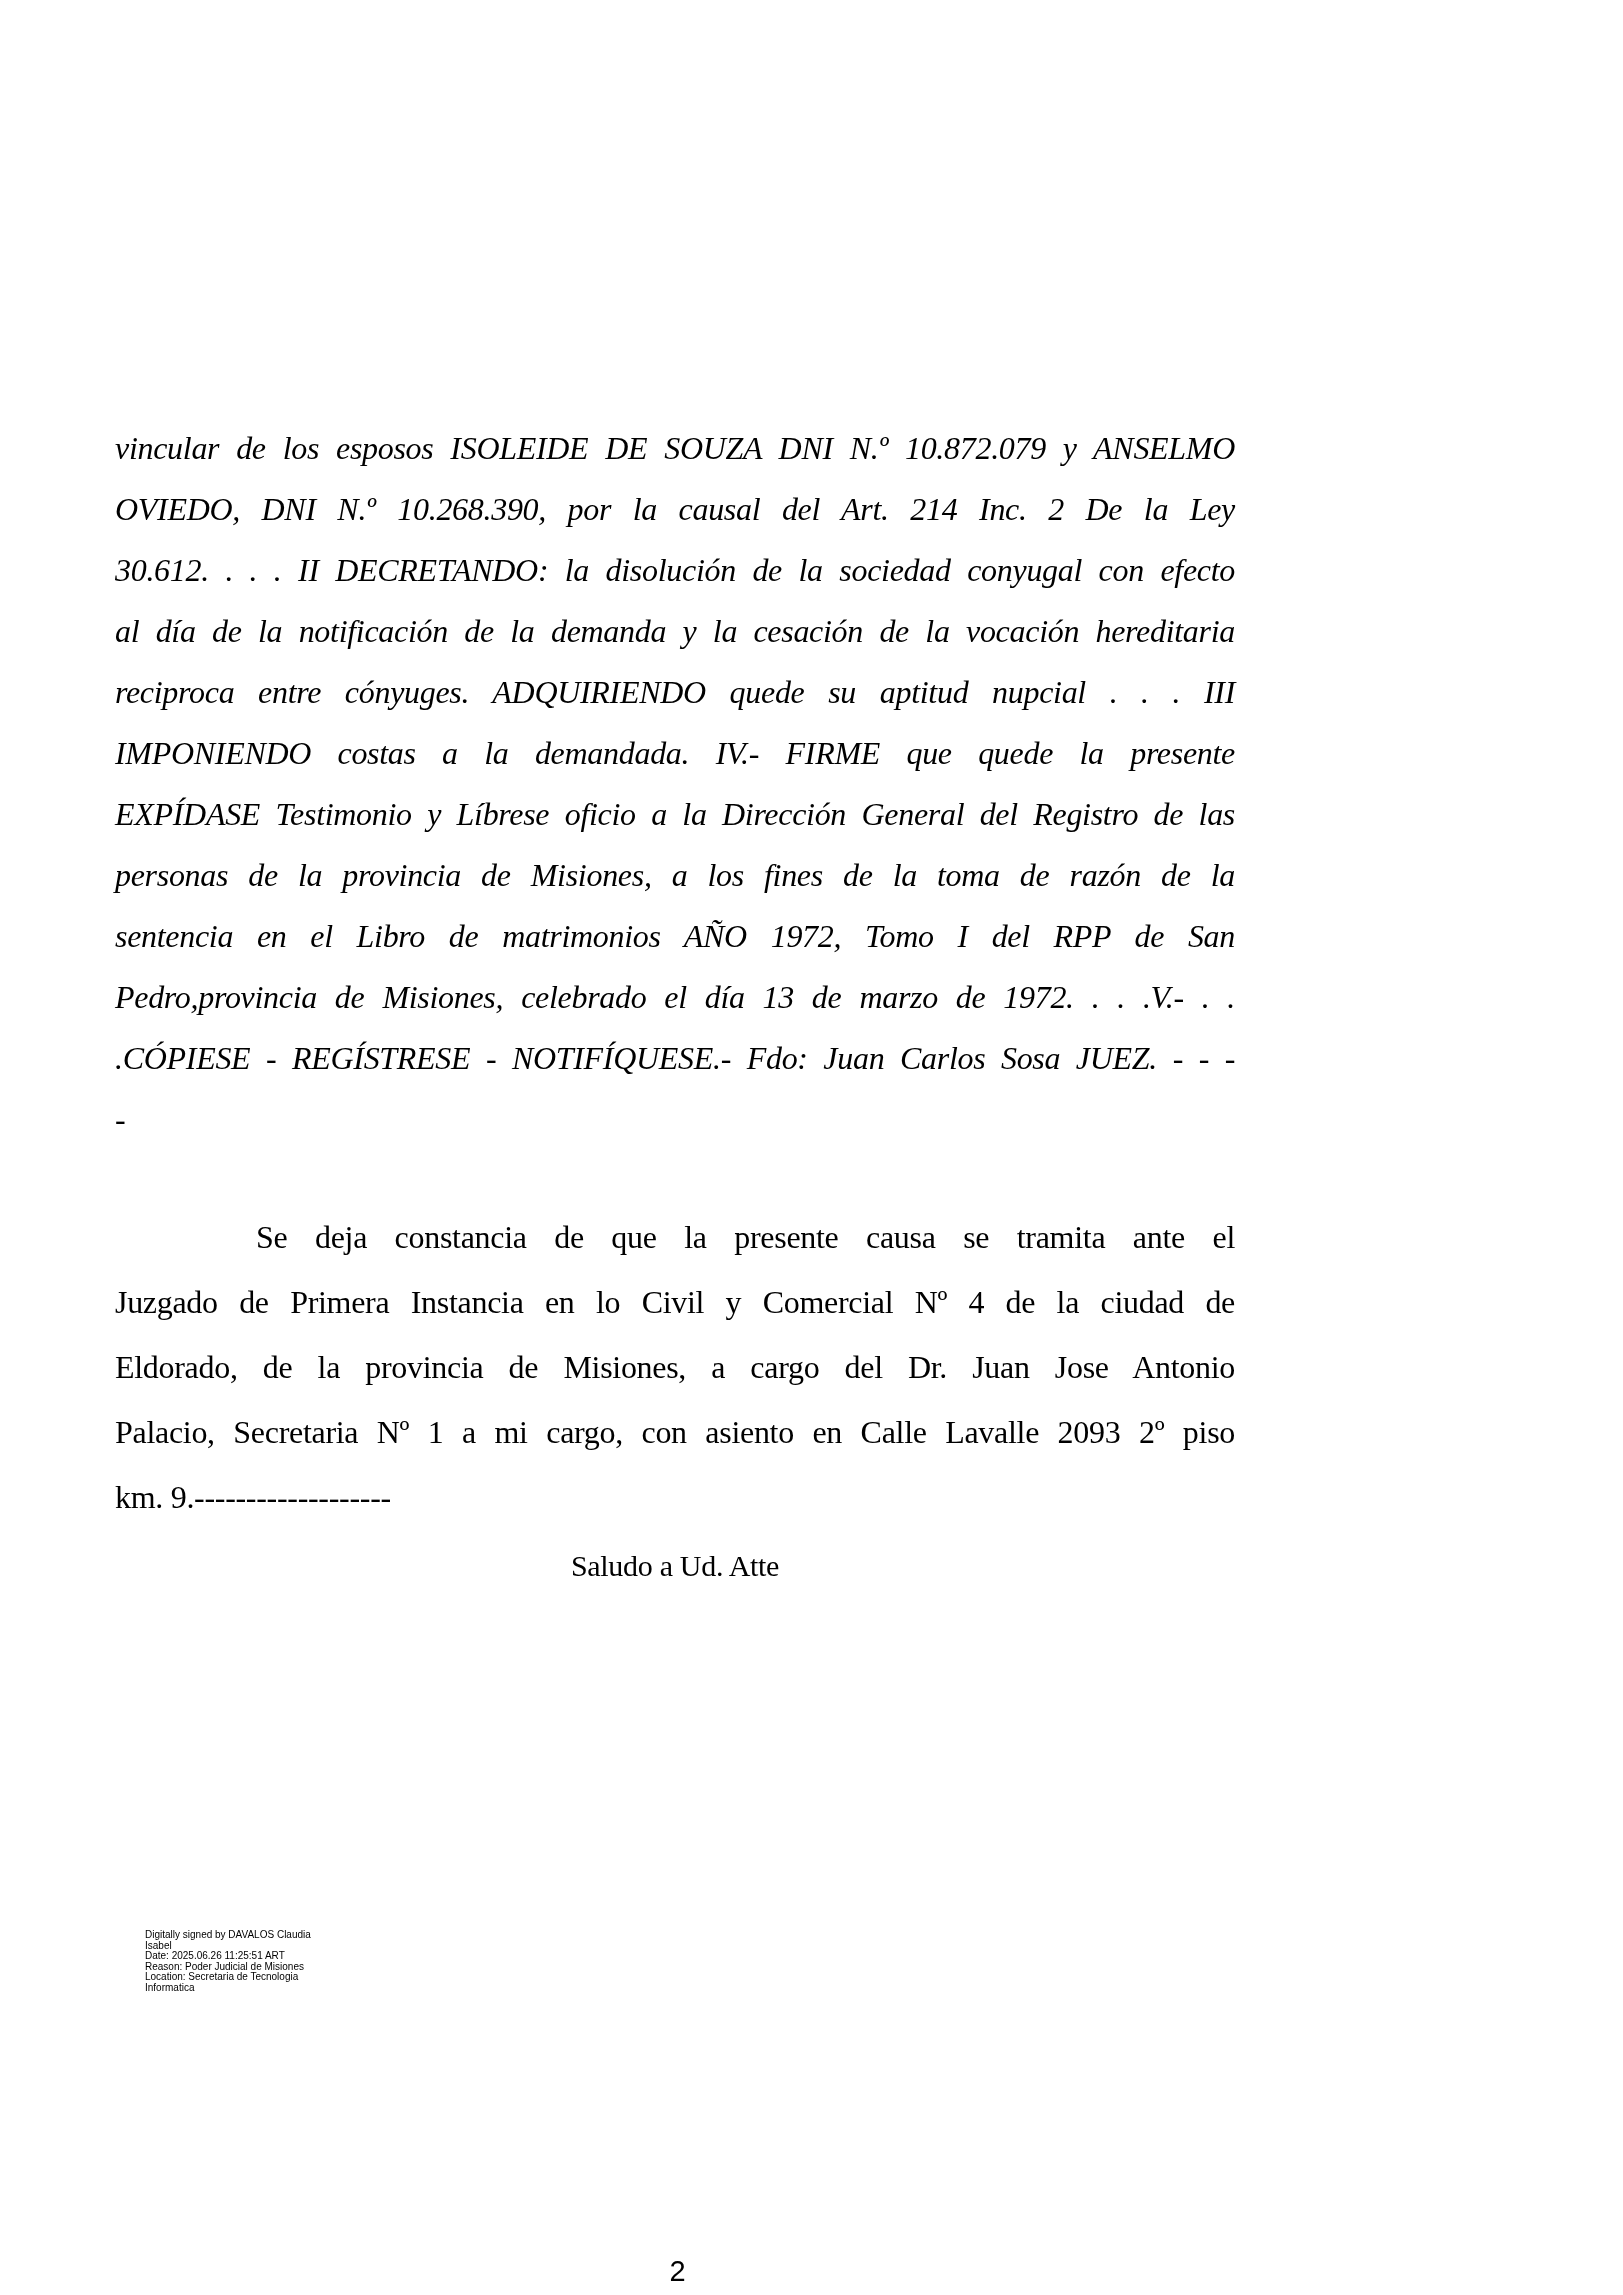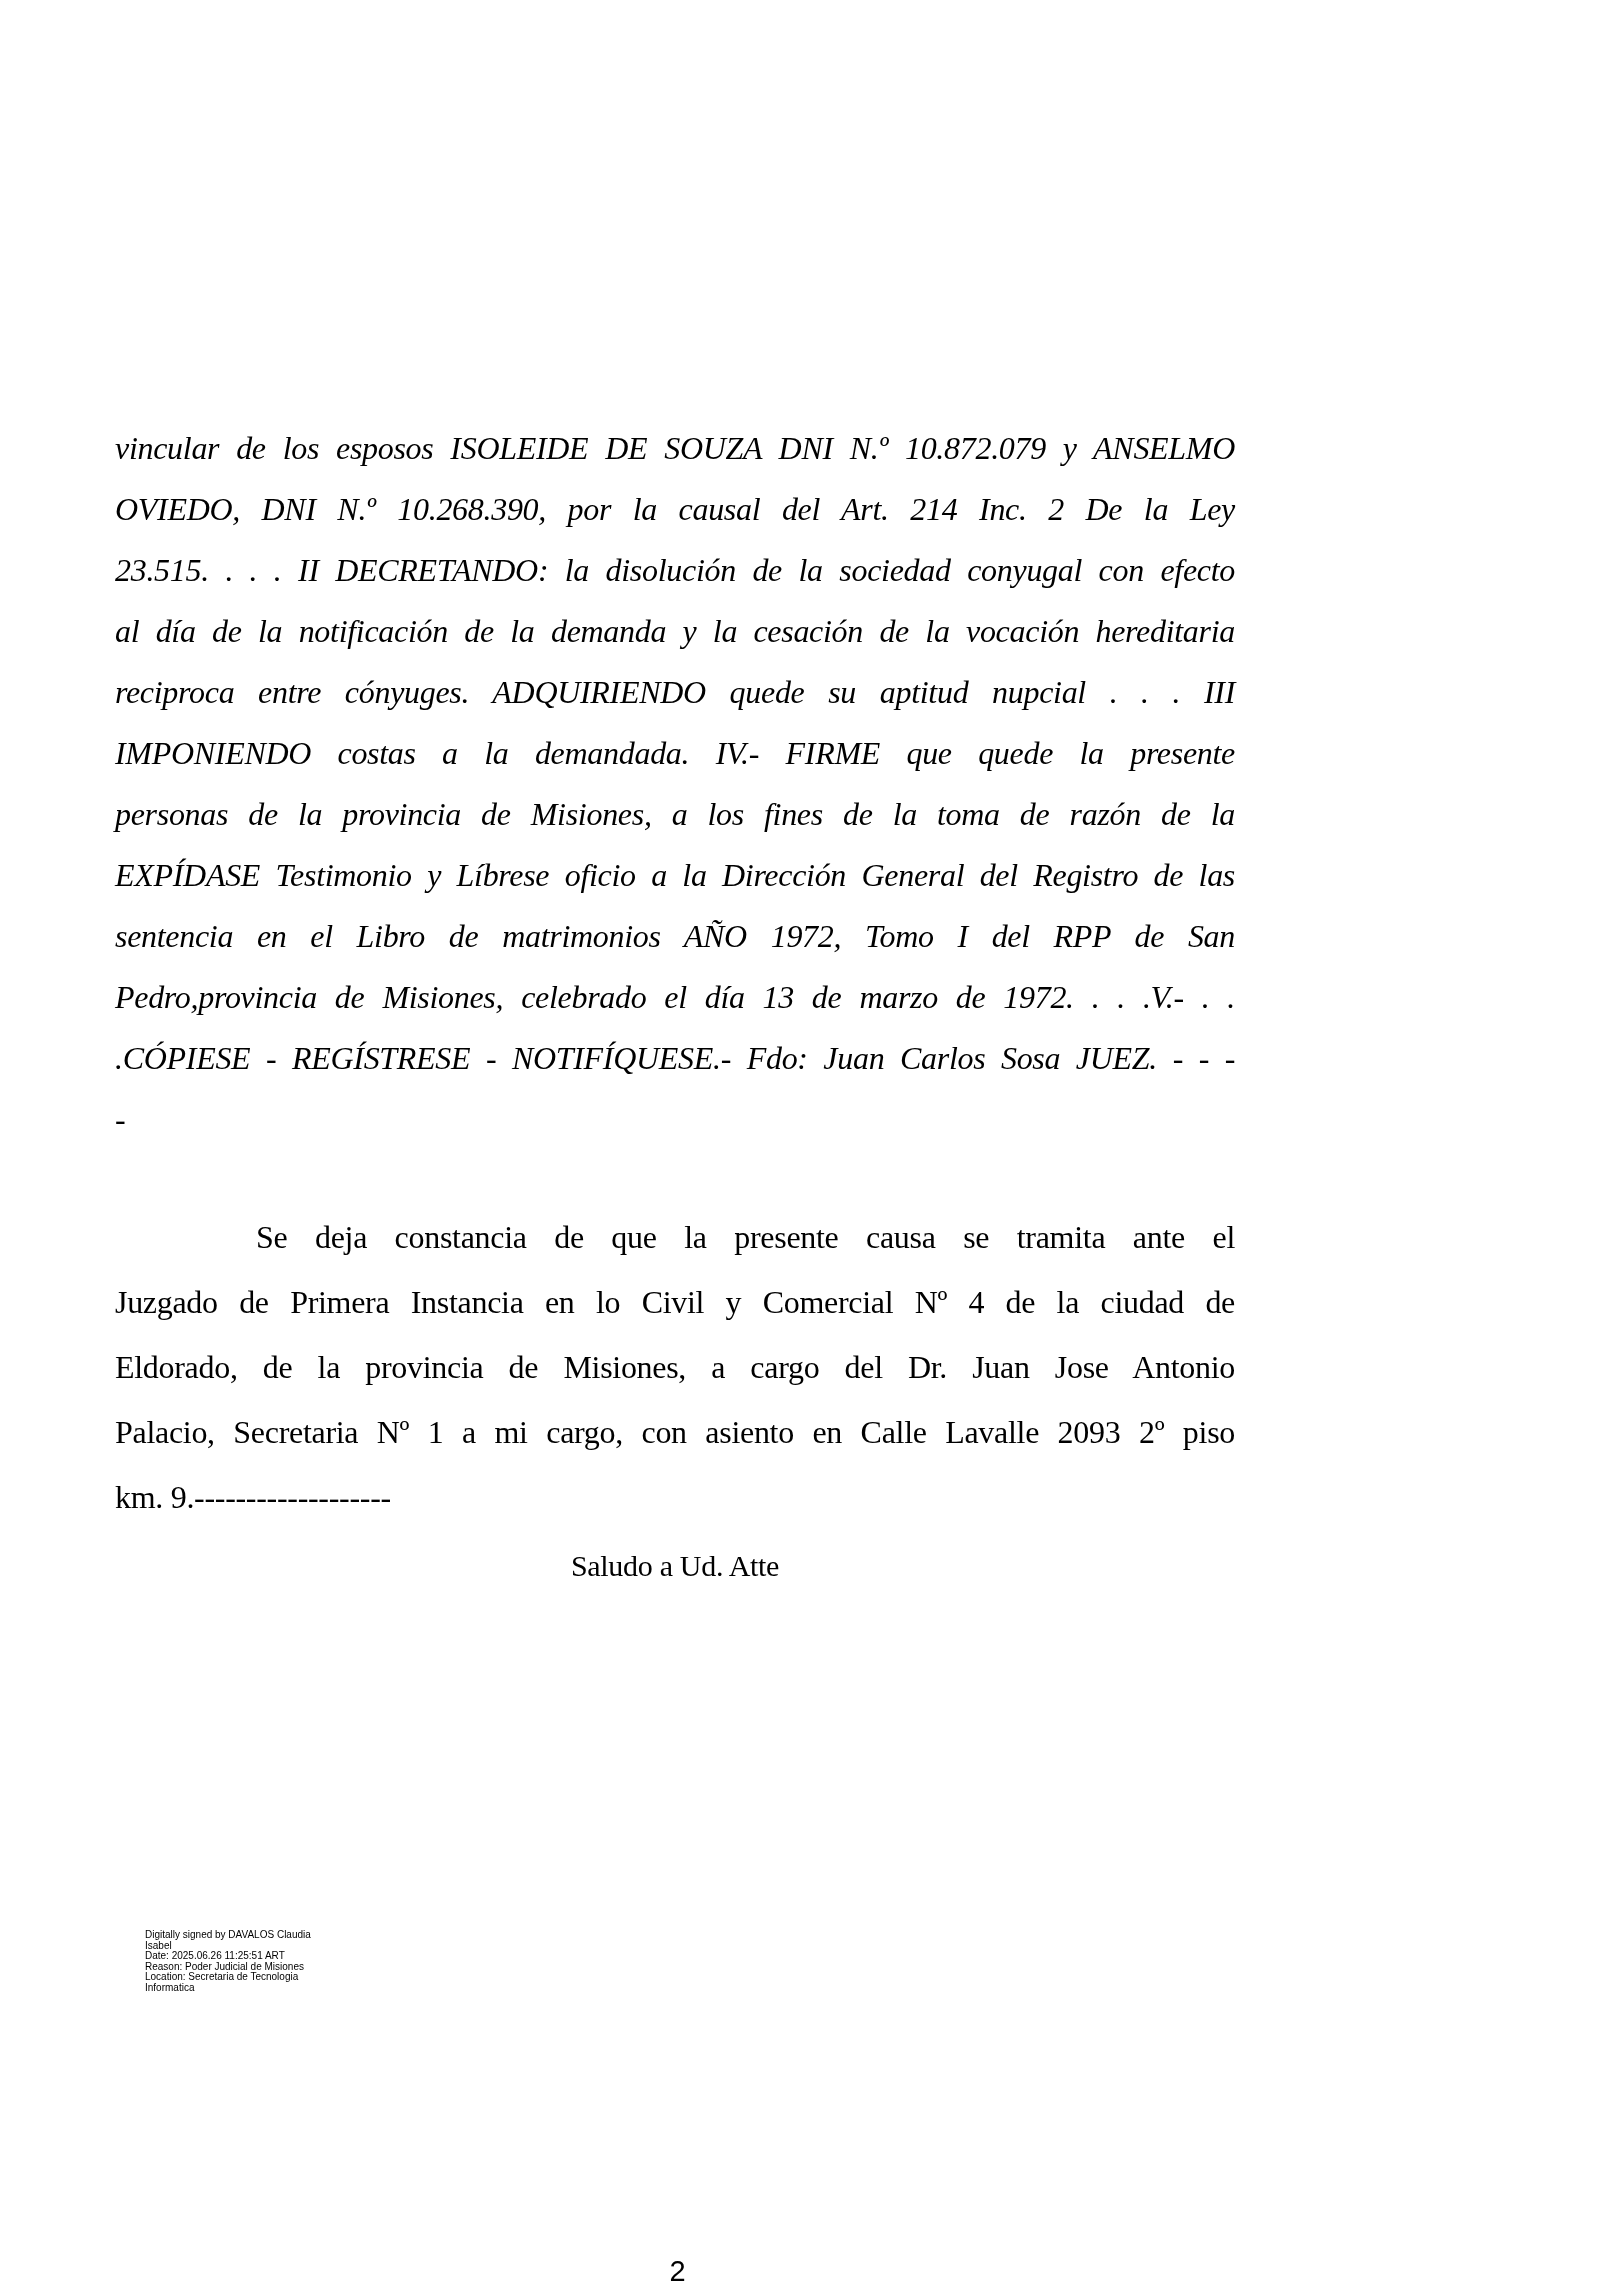--- a/index.html
+++ b/index.html
@@ -84,26 +84,26 @@
   }
 </style>
 </head>
 <body>
 
 <div class="page">
 
   <div class="textcol" id="para-italic">
       <div class="ln">vincular de los esposos ISOLEIDE DE SOUZA DNI N.º 10.872.079 y ANSELMO</div>
       <div class="ln">OVIEDO, DNI N.º 10.268.390, por la causal del Art. 214 Inc. 2 De la Ley</div>
-      <div class="ln">23.515. . . . II DECRETANDO: la disolución de la sociedad conyugal con efecto</div>
+      <div class="ln">30.612. . . . II DECRETANDO: la disolución de la sociedad conyugal con efecto</div>
       <div class="ln">al día de la notificación de la demanda y la cesación de la vocación hereditaria</div>
       <div class="ln">reciproca entre cónyuges. ADQUIRIENDO quede su aptitud nupcial . . . III</div>
       <div class="ln">IMPONIENDO costas a la demandada. IV.- FIRME que quede la presente</div>
+      <div class="ln">EXPÍDASE Testimonio y Líbrese oficio a la Dirección General del Registro de las</div>
       <div class="ln">personas de la provincia de Misiones, a los fines de la toma de razón de la</div>
-      <div class="ln">EXPÍDASE Testimonio y Líbrese oficio a la Dirección General del Registro de las</div>
       <div class="ln">sentencia en el Libro de matrimonios AÑO 1972, Tomo I del RPP de San</div>
       <div class="ln">Pedro,provincia de Misiones, celebrado el día 13 de marzo de 1972. . . .V.- . .</div>
       <div class="ln">.CÓPIESE - REGÍSTRESE - NOTIFÍQUESE.- Fdo: Juan Carlos Sosa JUEZ. - - -</div>
       <div class="ln last-line">-</div>
     </div>
 
   <div class="textcol" id="para-main">
       <div class="ln">Se deja constancia de que la presente causa se tramita ante el</div>
       <div class="ln">Juzgado de Primera Instancia en lo Civil y Comercial Nº 4 de la ciudad de</div>
       <div class="ln">Eldorado, de la provincia de Misiones, a cargo del Dr. Juan Jose Antonio</div>

